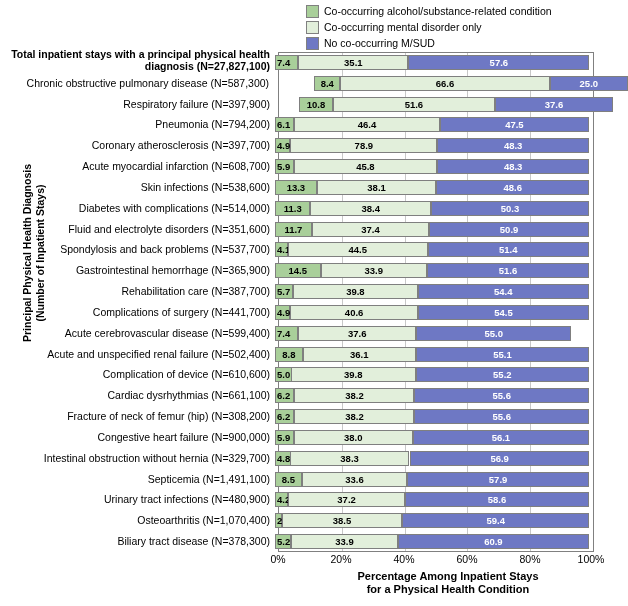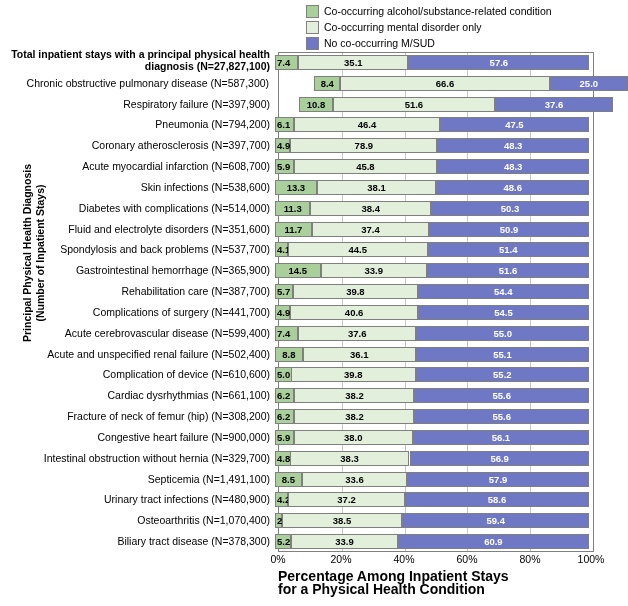--- a/index.html
+++ b/index.html
@@ -145,22 +145,22 @@
     position: absolute;
     top: 0;
     transform: translateX(-50%);
     font-size: 10.5px;
   }
   .xaxis-title {
     position: absolute;
     left: 278px;
     top: 570px;
     width: 340px;
-    text-align: left;
-    font-size: 14px;
+    text-align: center;
+    font-size: 11px;
     font-weight: bold;
     line-height: 13px;
   }
 
   
   .yaxis-title {
     position: absolute;
     left: -96px;
     top: 240px;
     width: 260px;
@@ -384,21 +384,21 @@
       </div>
       <div class="row" style="top: 273.75px; height: 15px;">
         <div class="row-label">Acute cerebrovascular disease (N=599,400)</div>
         <div class="bar-track" style="margin-left: 0px;">
           <div class="seg sub" style="left: 1px; width: 23.236px;">
             <span class="seg-val" style="position: absolute; left: 1px; white-space: nowrap;">7.4</span>
           </div>
           <div class="seg mental" style="left: 24.236px; width: 118.064px;">
             <span class="seg-val">37.6</span>
           </div>
-          <div class="seg none" style="left: 142.3px; width: 173px;">
+          <div class="seg none" style="left: 142.3px; width: 155px;">
             <span class="seg-val">55.0</span>
           </div>
         </div>
       </div>
       <div class="row" style="top: 294.583px; height: 15px;">
         <div class="row-label">Acute and unspecified renal failure (N=502,400)</div>
         <div class="bar-track" style="margin-left: 0px;">
           <div class="seg sub" style="left: 1px; width: 27.632px;">
             <span class="seg-val">8.8</span>
           </div>

